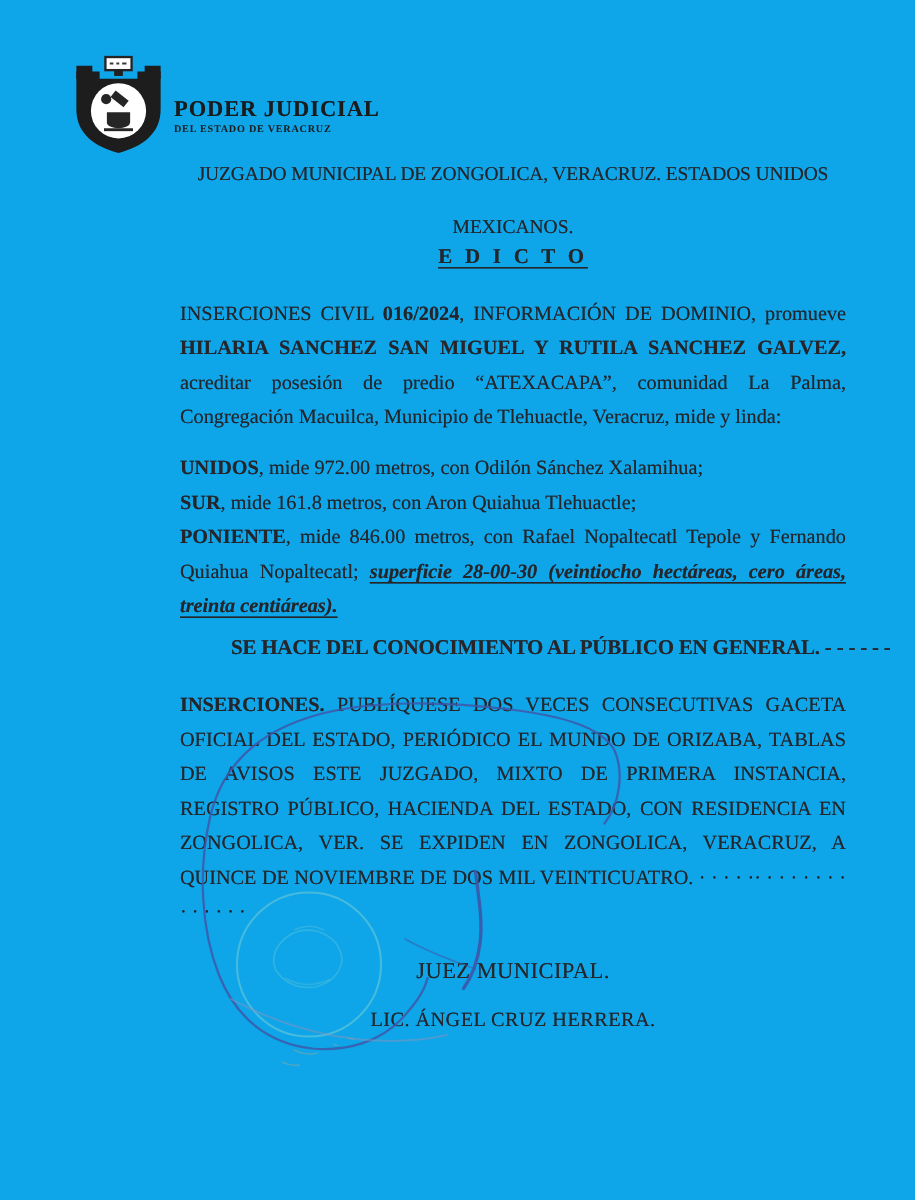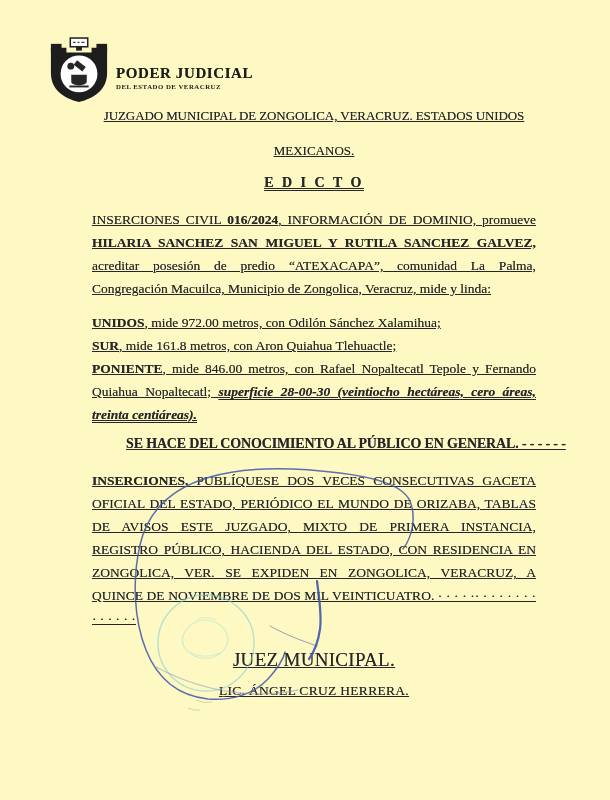--- a/index.html
+++ b/index.html
@@ -5,57 +5,56 @@
   html,body{margin:0;padding:0;}
   body{
     width:610px;height:800px;
     background:#ffffff;
     font-family:"Liberation Serif","DejaVu Serif",serif;
     color:#26262a;
     position:relative;
     overflow:hidden;
     -webkit-font-smoothing:antialiased;
   }
-  .page{position:absolute;inset:0;background:#fef9c3;}
+  .page{position:absolute;inset:0;background:#0ea5e9;}
   
   .logo-row{
     position:absolute;left:48px;top:36px;
     display:flex;align-items:center;gap:6px;
   }
   .logo-text{display:flex;flex-direction:column;justify-content:center;margin-top:14px;}
   .logo-title{
     font-size:15px;font-weight:bold;letter-spacing:.6px;color:#1b1b1b;
     text-shadow:0 0 .4px rgba(0,0,0,.5);
   }
   .logo-subtitle{
     font-size:6.8px;font-weight:bold;letter-spacing:.5px;color:#1b1b1b;margin-top:1px;
   }
   
   .content{
-    position:absolute;left:92px;top:106px;width:444px;
+    position:absolute;left:120px;top:106px;width:444px;
     font-size:13.5px;line-height:23px;
     text-shadow:0 0 .35px rgba(20,20,25,.55);
-    text-decoration:underline;
   }
   .court-line{margin:0;text-align:center;font-size:13px;line-height:19px;white-space:nowrap;letter-spacing:-.1px;}
   .court-line2{margin:16px 0 0 0;text-align:center;font-size:13px;line-height:19px;}
-  .edicto{margin:11px 0 0 0;text-align:center;font-size:14px;font-weight:bold;}
+  .edicto{margin:0 0 0 0;text-align:center;font-size:14px;font-weight:bold;}
   .edicto span{letter-spacing:2.5px;text-decoration:underline;text-underline-offset:3px;}
   p.para{margin:0;text-align:justify;}
   .gap-md{margin-top:14px !important;}
   .gap-sm{margin-top:11px !important;}
   .b{font-weight:bold;}
   .biu{font-weight:bold;font-style:italic;text-decoration:underline;text-underline-offset:2.5px;}
   .notice{
     margin:6px 0 0 0;font-weight:bold;white-space:nowrap;
     text-indent:34px;font-size:14px;letter-spacing:-.15px;
   }
   .sig{margin-top:18px;text-align:center;}
   .sig p{margin:0;}
-  .sig .sig-title{font-size:19px;letter-spacing:.3px;}
+  .sig .sig-title{font-size:15px;letter-spacing:.3px;}
   .sig .sig-name{margin-top:8px;font-size:13.5px;letter-spacing:.3px;}
   
   .ink-overlay{position:absolute;left:100px;top:440px;pointer-events:none;}
 </style>
 </head>
 <body>
 
 <div class="page">
 
   <div class="logo-row">
@@ -77,21 +76,21 @@
       <div class="logo-subtitle">DEL ESTADO DE VERACRUZ</div>
     </div>
   </div>
 
   <div class="content">
     <p class="court-line">JUZGADO MUNICIPAL DE ZONGOLICA, VERACRUZ. ESTADOS UNIDOS</p>
     <p class="court-line2">MEXICANOS.</p>
 
     <p class="edicto"><span>E D I C T O</span></p>
 
-    <p class="para gap-md"><span>INSERCIONES CIVIL </span><span class="b">016/2024</span><span>, INFORMACIÓN DE DOMINIO, promueve </span><span class="b">HILARIA SANCHEZ SAN MIGUEL Y RUTILA SANCHEZ GALVEZ,</span><span> acreditar posesión de predio “ATEXACAPA”, comunidad La Palma, Congregación Macuilca, Municipio de Zongolica, Veracruz, mide y linda:</span></p>
+    <p class="para gap-md"><span>INSERCIONES CIVIL </span><span class="b">016/2024</span><span>, INFORMACIÓN DE DOMINIO, promueve </span><span class="b">HILARIA SANCHEZ SAN MIGUEL Y RUTILA SANCHEZ GALVEZ,</span><span> acreditar posesión de predio “ATEXACAPA”, comunidad La Palma, Congregación Macuilca, Municipio de Tlehuactle, Veracruz, mide y linda:</span></p>
 
     <p class="para gap-sm"><span class="b">UNIDOS</span><span>, mide 972.00 metros, con Odilón Sánchez Xalamihua;</span></p>
     <p class="para"><span class="b">SUR</span><span>, mide 161.8 metros, con Aron Quiahua Tlehuactle;</span></p>
     <p class="para"><span class="b">PONIENTE</span><span>, mide 846.00 metros, con Rafael Nopaltecatl Tepole y Fernando Quiahua Nopaltecatl; </span><span class="biu">superficie 28-00-30 (veintiocho hectáreas, cero áreas, treinta centiáreas).</span></p>
 
     <p class="notice">SE HACE DEL CONOCIMIENTO AL PÚBLICO EN GENERAL. - - - - - -</p>
 
     <p class="para gap-md"><span class="b">INSERCIONES.</span><span> PUBLÍQUESE DOS VECES CONSECUTIVAS GACETA OFICIAL DEL ESTADO, PERIÓDICO EL MUNDO DE ORIZABA, TABLAS DE AVISOS ESTE JUZGADO, MIXTO DE PRIMERA INSTANCIA, REGISTRO PÚBLICO, HACIENDA DEL ESTADO, CON RESIDENCIA EN ZONGOLICA, VER. SE EXPIDEN EN ZONGOLICA, VERACRUZ, A QUINCE DE NOVIEMBRE DE DOS MIL VEINTICUATRO. · · · ·  ·· · · · · · · · · · · · · ·</span></p>
 
     <div class="sig">

